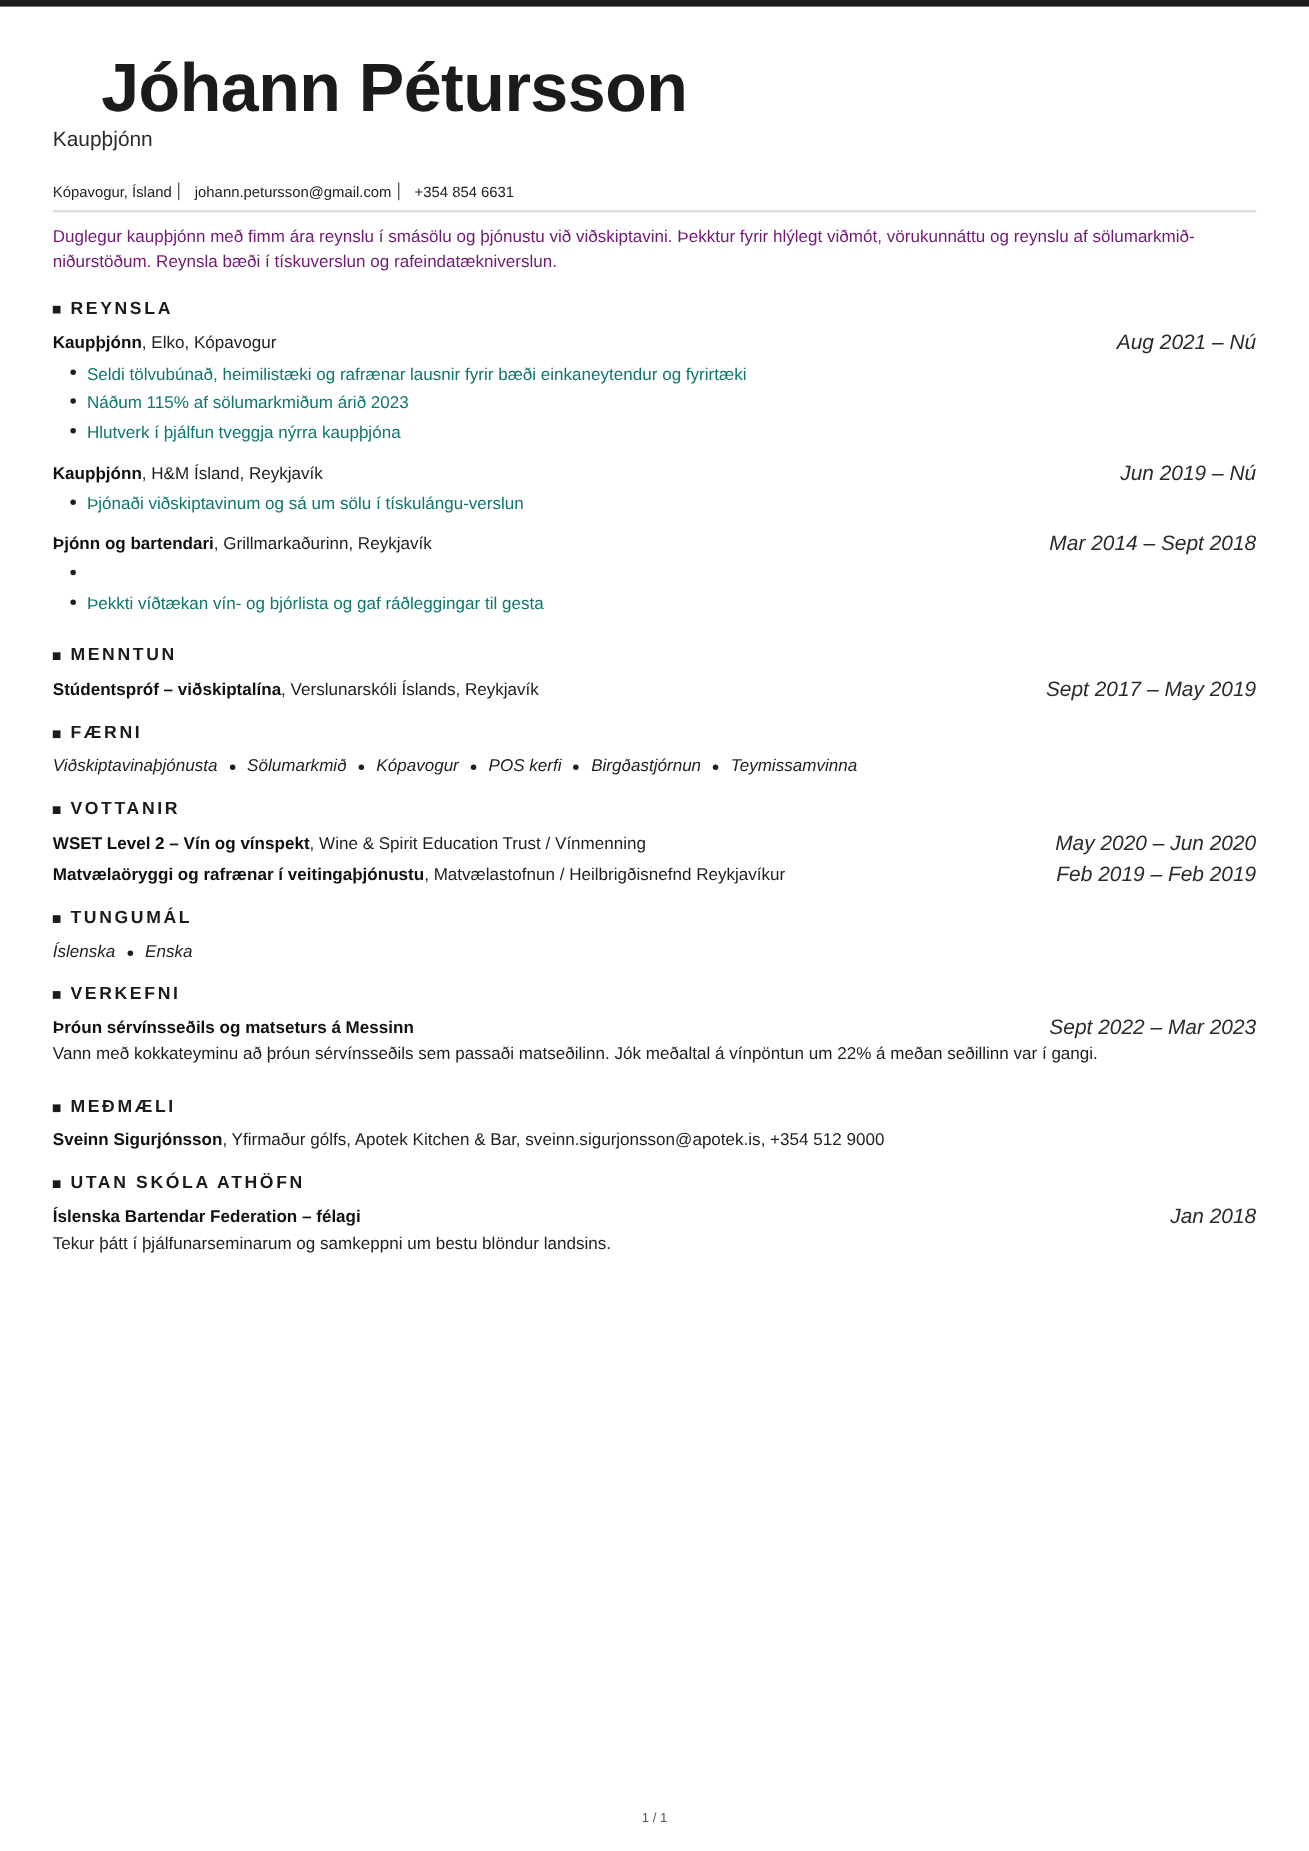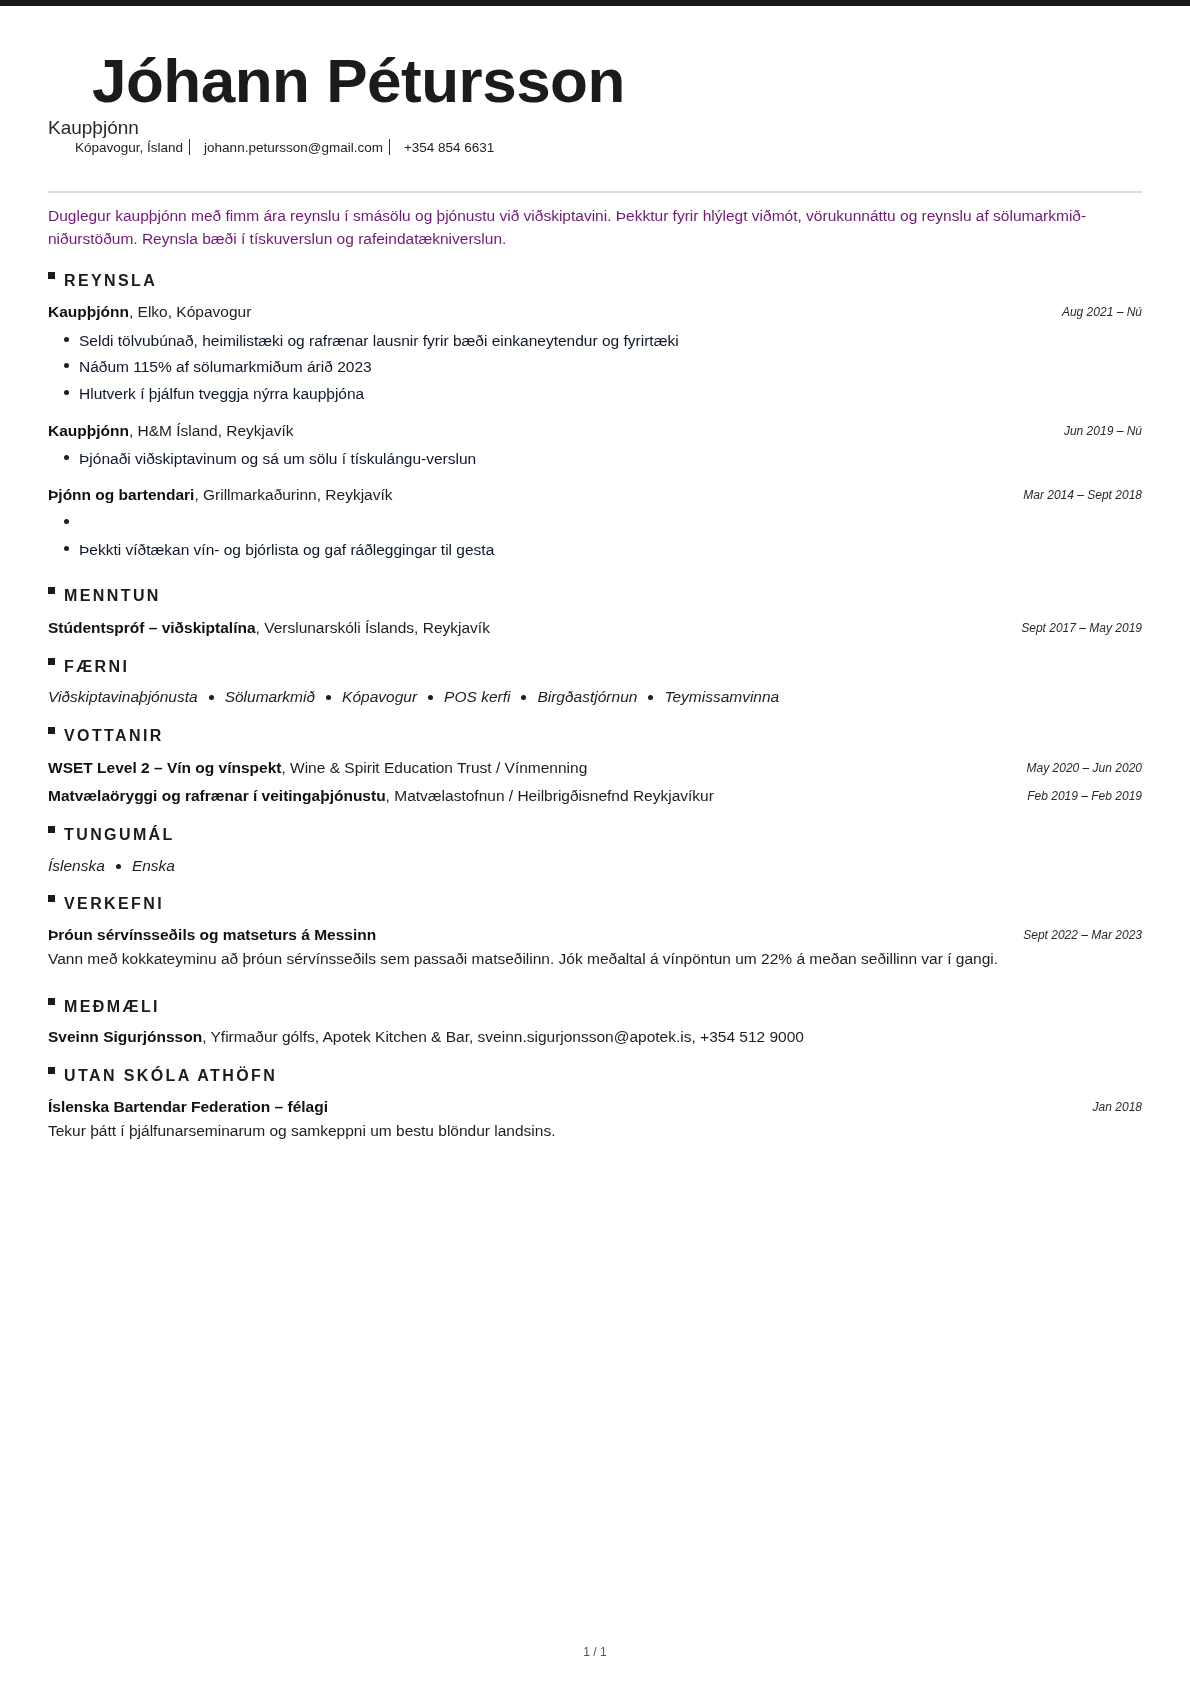--- a/index.html
+++ b/index.html
@@ -22,58 +22,58 @@
   .name {
     position: absolute; top: 44px; left: 0;
     font-size: 62px; font-weight: 700; letter-spacing: -0.5px;
     color: #1b1b1b; line-height: 74px; white-space: nowrap; margin-left: 44px;
   }
   .title {
     position: absolute; top: 116px; left: 0;
     font-size: 19px; color: #2a2a2a; line-height: 24px;
   }
   .contact {
-    position: absolute; top: 139px; left: 0;
+    position: absolute; top: 166px; left: 0;
     font-size: 13.5px; color: #222; line-height: 18px; white-space: nowrap;
-    display: flex; align-items: flex-start; margin-left: 27px;
+    display: flex; align-items: flex-start;
   }
   .contact .sep {
     display: inline-block; width: 1px; height: 16px; background: #333;
     margin: 0 14px 0 6px;
   }
   .rule {
     position: absolute; top: 191px; left: 0; width: 1094px; height: 2px;
     background: #dcdcdc;
   }
   .summary {
     position: absolute; top: 204px; left: 0; width: 1094px;
     font-size: 15.5px; line-height: 23px; color: #701a75;
   }
   .section-head {
     position: absolute; left: 0;
     font-size: 16px; font-weight: 700; letter-spacing: 2.4px; color: #1b1b1b;
-    display: flex; align-items: flex-start; line-height: 20px; white-space: nowrap;
+    display: flex; align-items: center; line-height: 20px; white-space: nowrap;
   }
   .section-head .sq {
     display: inline-block; width: 7px; height: 7px; background: #1b1b1b;
     margin-right: 9px; margin-top: 1px;
   }
   .row {
     position: absolute; left: 0; width: 1094px;
     font-size: 15.5px; line-height: 22px; color: #1e1e1e;
     white-space: nowrap;
   }
   .row b { font-weight: 700; color: #111; }
   .date {
-    position: absolute; right: 0; font-style: italic; font-size: 12px; color: #2a2a2a;
+    position: absolute; right: 0; font-style: italic; font-size: 19px; color: #2a2a2a;
     white-space: nowrap;
   }
   .bullet {
     position: absolute; left: 16px;
-    font-size: 15.5px; line-height: 22px; color: #0f172a; white-space: nowrap;
+    font-size: 15.5px; line-height: 22px; color: #0f766e; white-space: nowrap;
   }
   .bullet .dot {
     display: inline-block; width: 5px; height: 5px; border-radius: 50%;
     background: #1e1e1e; margin-right: 10px; vertical-align: middle; position: relative; top: -2px;
   }
   .inline-list { display: flex; align-items: center; font-style: italic; }
   .inline-list .sdot {
     display: inline-block; width: 5px; height: 5px; border-radius: 50%;
     background: #1e1e1e; margin: 0 11px;
   }

